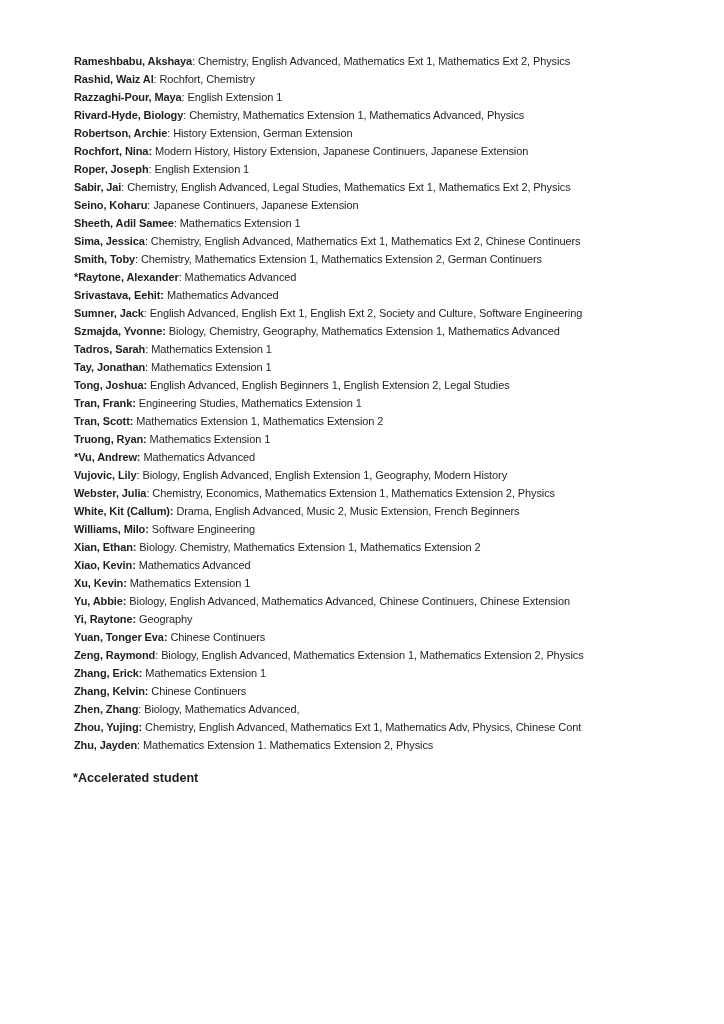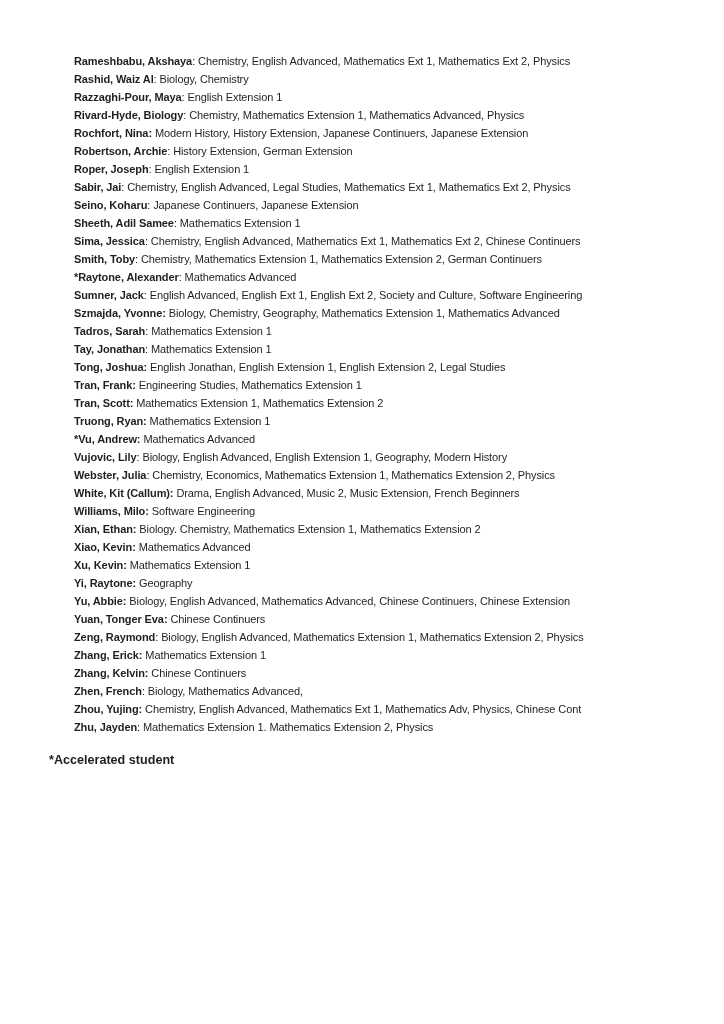--- a/index.html
+++ b/index.html
@@ -31,65 +31,67 @@
   }
   .line .b {
     font-weight: bold;
   }
   .footnote {
     font-size: 12.6px;
     line-height: 18px;
     font-weight: bold;
     margin-top: 15px;
     white-space: pre;
+    margin-left: 24px;
   }
 </style>
 </head>
 <body>
 
 <div class="page">
   <div class="content">
     <div id="list">
   <div class="line"><span class="b">Rameshbabu, Akshaya</span><span>: Chemistry, English Advanced, Mathematics Ext 1, Mathematics Ext 2, Physics</span></div>
 
-  <div class="line"><span class="b">Rashid, Waiz Al</span><span>: Biology, Chemistry</span></div>
+  <div class="line"><span class="b">Rashid, Waiz Al</span><span>: Rochfort, Chemistry</span></div>
 
   <div class="line"><span class="b">Razzaghi-Pour, Maya</span><span>: English Extension 1</span></div>
 
   <div class="line"><span class="b">Rivard-Hyde, Biology</span><span>: Chemistry, Mathematics Extension 1, Mathematics Advanced, Physics</span></div>
 
+  <div class="line"><span class="b">Robertson, Archie</span><span>: History Extension, German Extension</span></div>
+
   <div class="line"><span class="b">Rochfort, Nina:</span><span> Modern History, History Extension, Japanese Continuers, Japanese Extension</span></div>
-
-  <div class="line"><span class="b">Robertson, Archie</span><span>: History Extension, German Extension</span></div>
 
   <div class="line"><span class="b">Roper, Joseph</span><span>: English Extension 1</span></div>
 
   <div class="line"><span class="b">Sabir, Jai</span><span>: Chemistry, English Advanced, Legal Studies, Mathematics Ext 1, Mathematics Ext 2, Physics</span></div>
 
 
   <div class="line"><span class="b">Seino, Koharu</span><span>: Japanese Continuers, Japanese Extension</span></div>
 
   <div class="line"><span class="b">Sheeth, Adil Samee</span><span>: Mathematics Extension 1</span></div>
 
   <div class="line"><span class="b">Sima, Jessica</span><span>: Chemistry, English Advanced, Mathematics Ext 1, Mathematics Ext 2, Chinese Continuers</span></div>
 
   <div class="line"><span class="b">Smith, Toby</span><span>: Chemistry, Mathematics Extension 1, Mathematics Extension 2, German Continuers</span></div>
 
   <div class="line"><span class="b">*Raytone, Alexander</span><span>: Mathematics Advanced</span></div>
 
+  <div class="line"><span class="b">Srivastava, Eehit:</span><span> Mathematics Advanced</span></div>
 
   <div class="line"><span class="b">Sumner, Jack</span><span>: English Advanced, English Ext 1, English Ext 2, Society and Culture, Software Engineering</span></div>
 
   <div class="line"><span class="b">Szmajda, Yvonne:</span><span> Biology, Chemistry, Geography, Mathematics Extension 1, Mathematics Advanced</span></div>
 
   <div class="line"><span class="b">Tadros, Sarah</span><span>: Mathematics Extension 1</span></div>
 
   <div class="line"><span class="b">Tay, Jonathan</span><span>: Mathematics Extension 1</span></div>
 
-  <div class="line"><span class="b">Tong, Joshua:</span><span> English Jonathan, English Extension 1, English Extension 2, Legal Studies</span></div>
+  <div class="line"><span class="b">Tong, Joshua:</span><span> English Advanced, English Beginners 1, English Extension 2, Legal Studies</span></div>
 
   <div class="line"><span class="b">Tran, Frank:</span><span> Engineering Studies, Mathematics Extension 1</span></div>
 
   <div class="line"><span class="b">Tran, Scott:</span><span> Mathematics Extension 1, Mathematics Extension 2</span></div>
 
   <div class="line"><span class="b">Truong, Ryan:</span><span> Mathematics Extension 1</span></div>
 
   <div class="line"><span class="b">*Vu, Andrew:</span><span> Mathematics Advanced</span></div>
 
   <div class="line"><span class="b">Vujovic, Lily</span><span>: Biology, English Advanced, English Extension 1, Geography, Modern History</span></div>
@@ -99,33 +101,33 @@
   <div class="line"><span class="b">White, Kit (Callum):</span><span> Drama, English Advanced, Music 2, Music Extension, French Beginners</span></div>
 
   <div class="line"><span class="b">Williams, Milo:</span><span> Software Engineering</span></div>
 
   <div class="line"><span class="b">Xian, Ethan:</span><span> Biology. Chemistry, Mathematics Extension 1, Mathematics Extension 2</span></div>
 
   <div class="line"><span class="b">Xiao, Kevin:</span><span> Mathematics Advanced</span></div>
 
   <div class="line"><span class="b">Xu, Kevin:</span><span> Mathematics Extension 1</span></div>
 
+  <div class="line"><span class="b">Yu, Abbie:</span><span> Biology, English Advanced, Mathematics Advanced, Chinese Continuers, Chinese Extension</span></div>
+
   <div class="line"><span class="b">Yi, Raytone:</span><span> Geography</span></div>
-
-  <div class="line"><span class="b">Yu, Abbie:</span><span> Biology, English Advanced, Mathematics Advanced, Chinese Continuers, Chinese Extension</span></div>
 
   <div class="line"><span class="b">Yuan, Tonger Eva:</span><span> Chinese Continuers</span></div>
 
   <div class="line"><span class="b">Zeng, Raymond</span><span>: Biology, English Advanced, Mathematics Extension 1, Mathematics Extension 2, Physics</span></div>
 
   <div class="line"><span class="b">Zhang, Erick:</span><span> Mathematics Extension 1</span></div>
 
   <div class="line"><span class="b">Zhang, Kelvin:</span><span> Chinese Continuers</span></div>
 
-  <div class="line"><span class="b">Zhen, French</span><span>: Biology, Mathematics Advanced,</span></div>
+  <div class="line"><span class="b">Zhen, Zhang</span><span>: Biology, Mathematics Advanced,</span></div>
 
   <div class="line"><span class="b">Zhou, Yujing:</span><span> Chemistry, English Advanced, Mathematics Ext 1, Mathematics Adv, Physics, Chinese Cont</span></div>
 
   <div class="line"><span class="b">Zhu, Jayden</span><span>: Mathematics Extension 1. Mathematics Extension 2, Physics</span></div>
 </div>
     <div class="footnote">*Accelerated student</div>
   </div>
 </div>
 
 </body></html>

